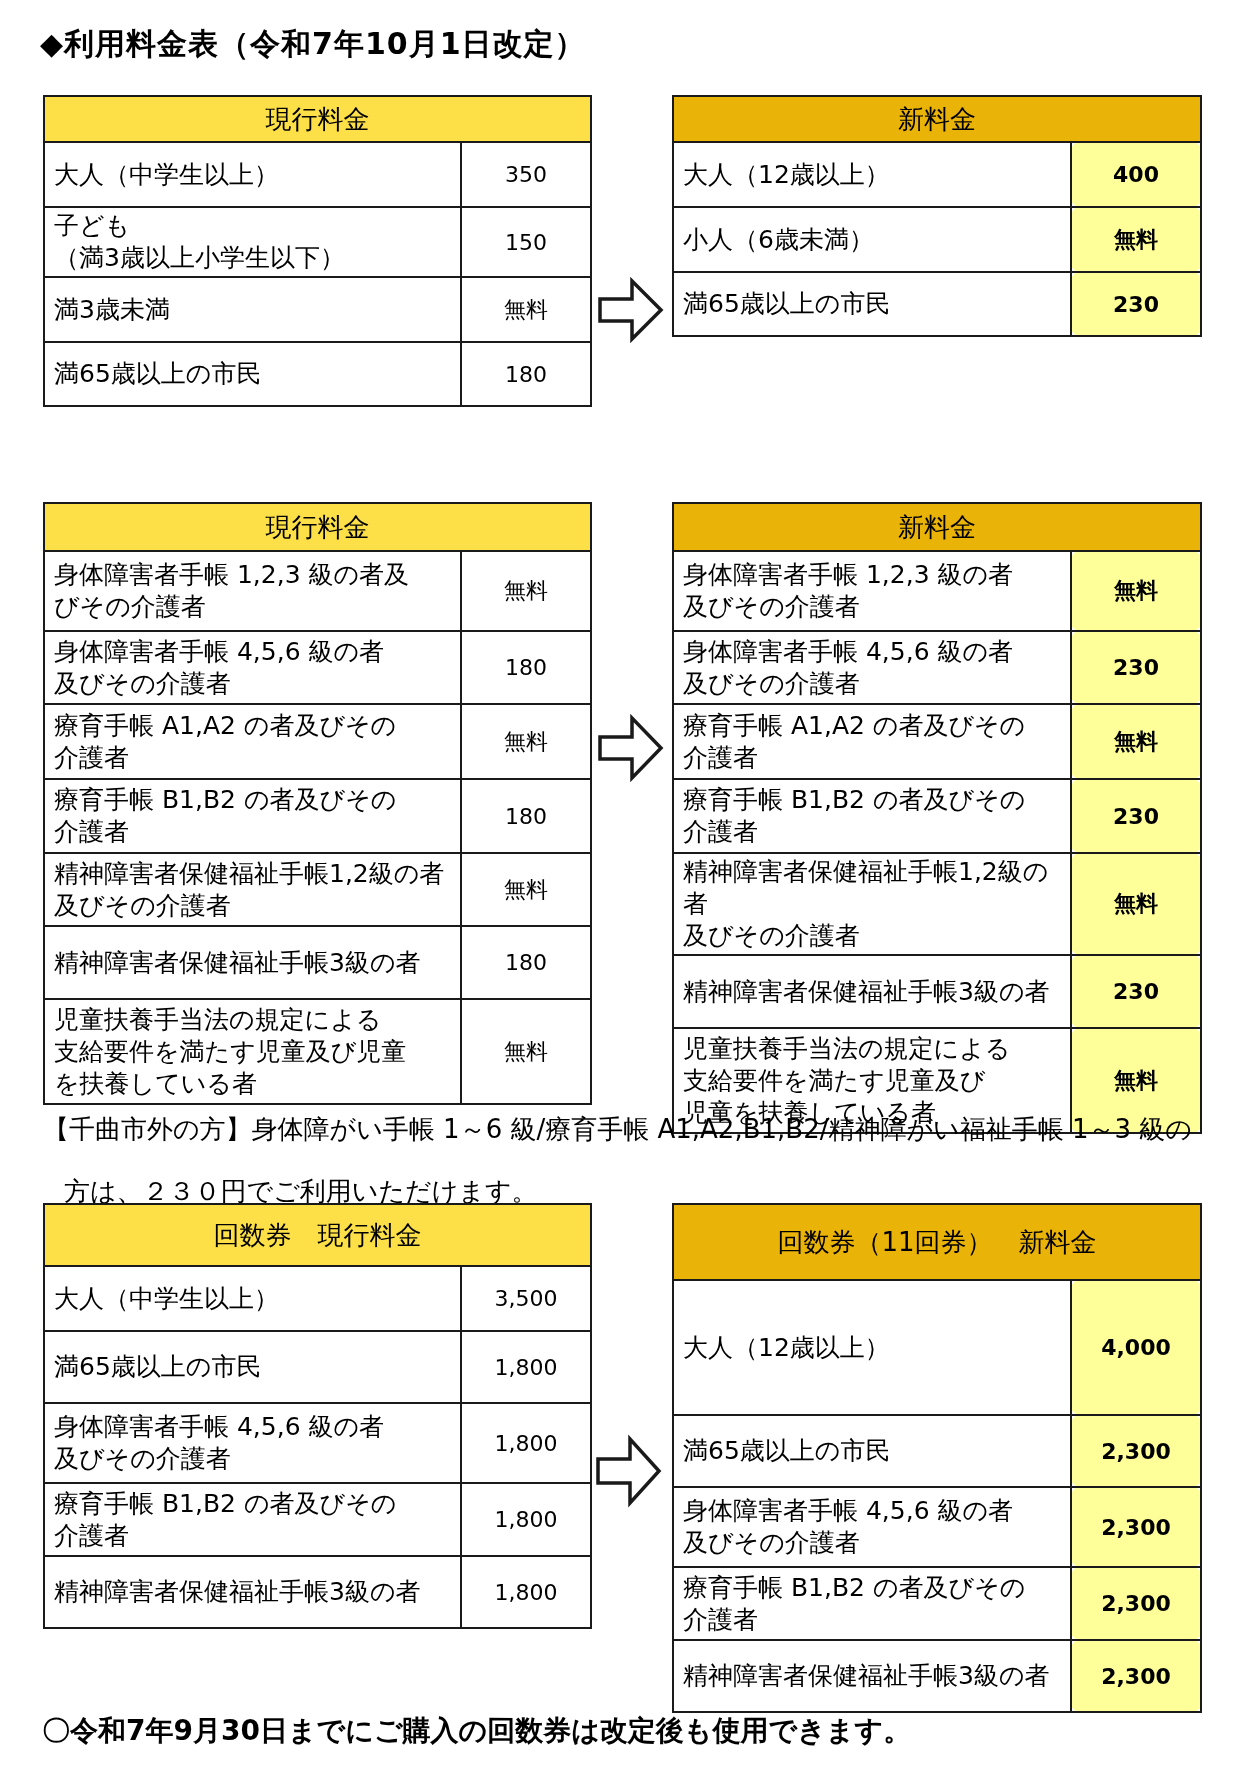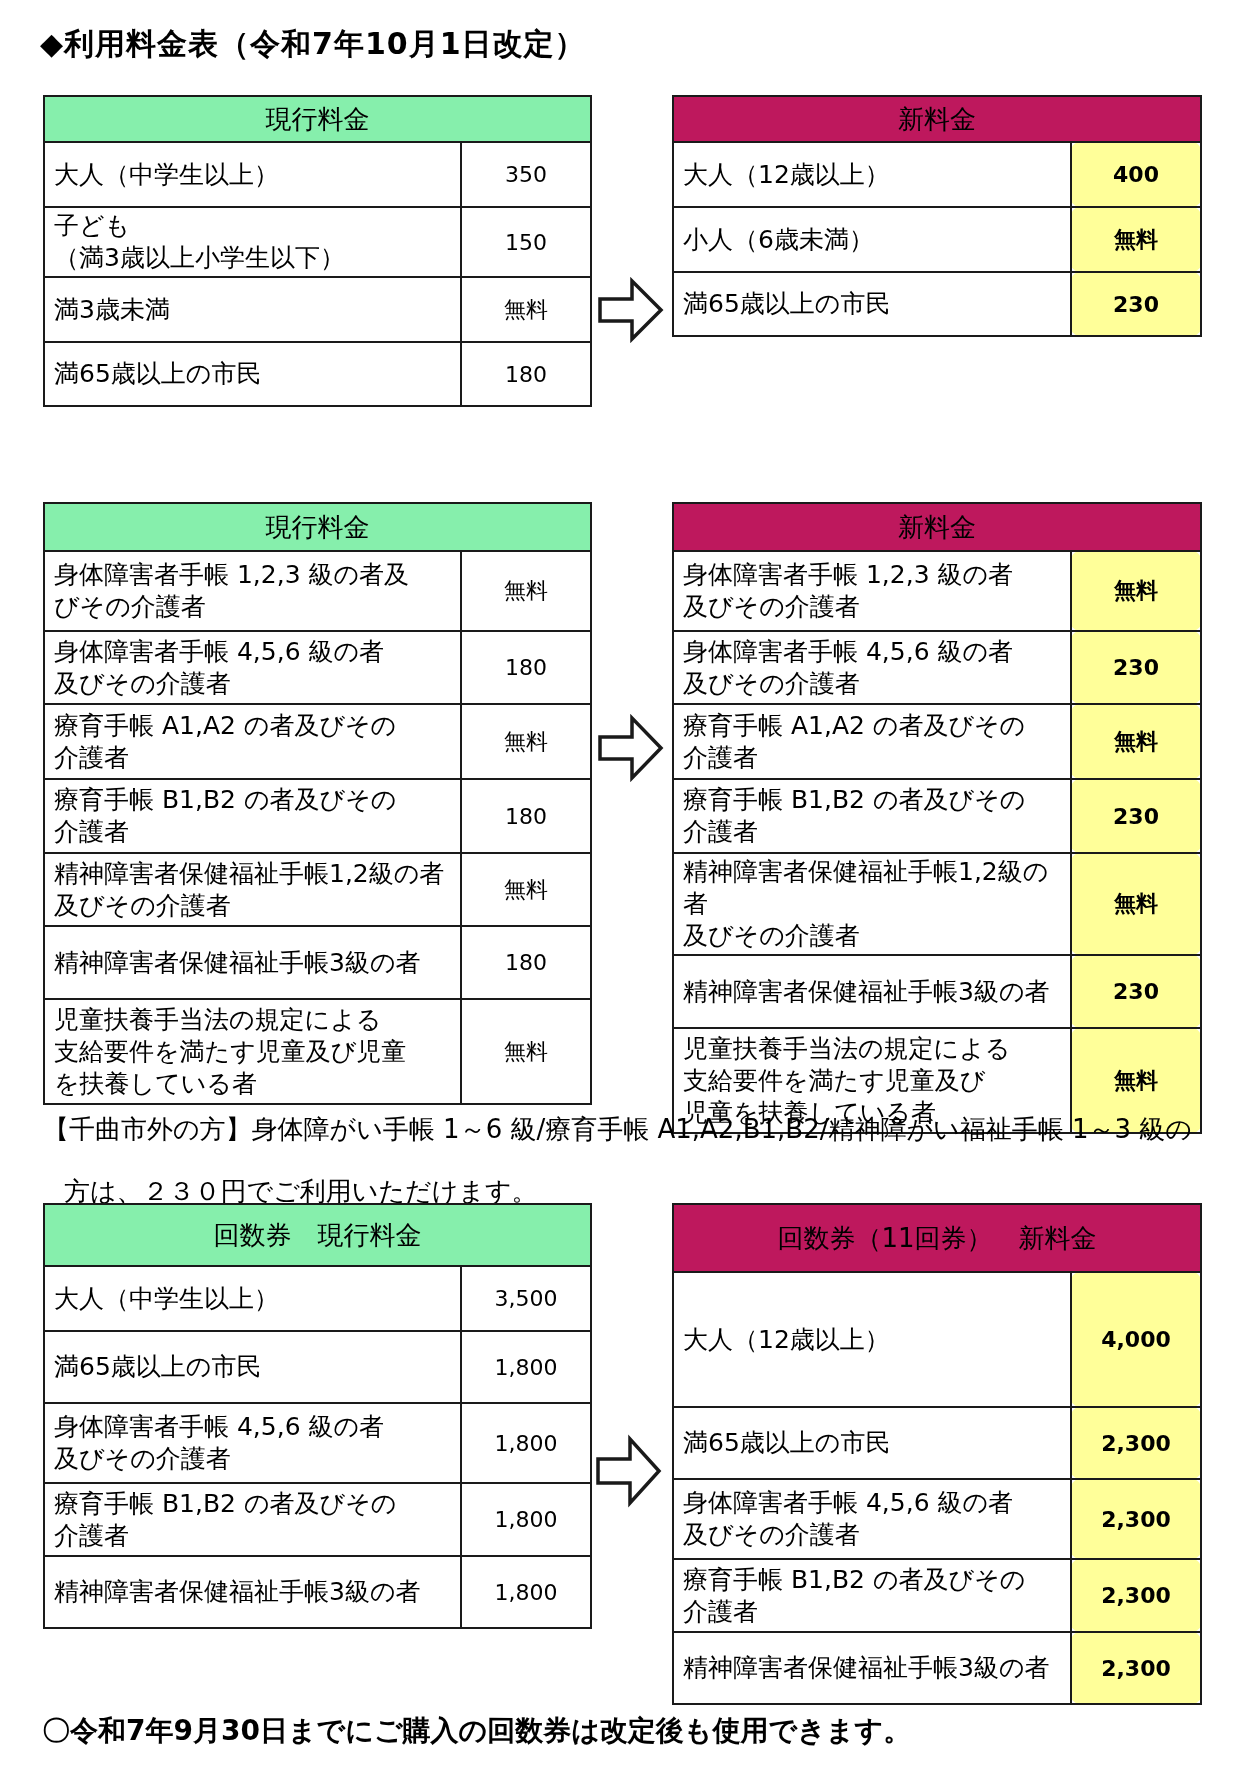--- a/index.html
+++ b/index.html
@@ -22,40 +22,40 @@
   }
   .fee-table th, .fee-table td {
     border: 2px solid #1a1a1a;
     overflow: hidden;
   }
   .fee-table th {
     font-weight: normal;
     font-size: 26px;
     text-align: center;
     vertical-align: middle;
-    background: #86efac;
+    background: #fde047;
   }
   .fee-table td.lbl {
     font-size: 25px;
     text-align: left;
     vertical-align: middle;
     padding: 2px 4px 2px 9px;
     white-space: pre-line;
     line-height: 1.28;
     background: #ffffff;
   }
   .fee-table td.val {
     font-size: 22px;
     text-align: center;
     vertical-align: middle;
     background: #ffffff;
     border-radius: 9px;
   }
   
-  table.new-fee th { background: #be185d; }
+  table.new-fee th { background: #eab308; }
   table.new-fee td.val { background: #FFFF99; font-weight: bold; }
 
   .left-col  { left: 43px;  width: 547px; }
   .right-col { left: 672px; width: 528px; }
 
   .arrow {
     position: absolute;
     width: 66px;
   }
   .note {
@@ -280,21 +280,21 @@
     </tr>
   </tbody>
 </table>
 
 <table class="fee-table new-fee right-col" style="top:1203px;">
   <colgroup>
       <col style="width:398px">
       <col style="width:130px">
     </colgroup>
   <thead>
-    <tr style="height:68px;">
+    <tr style="height:76px;">
         <th colspan="2">回数券（11回券）　新料金</th>
       </tr>
   </thead>
   <tbody>
     <tr style="height:135px;">
       <td class="lbl">大人（12歳以上）</td>
       <td class="val">4,000</td>
     </tr>
     <tr style="height:72px;">
       <td class="lbl">満65歳以上の市民</td>

